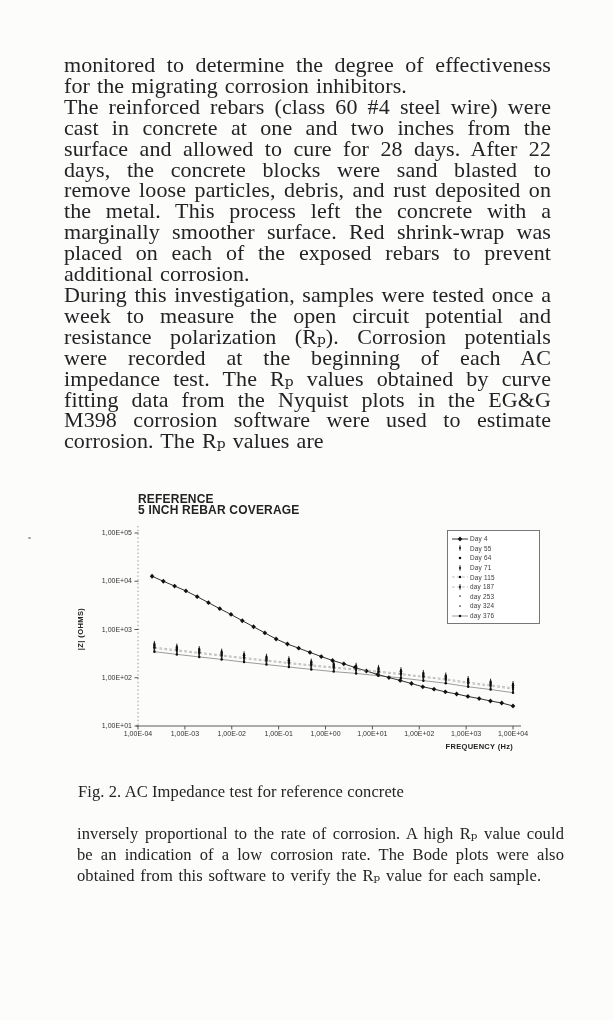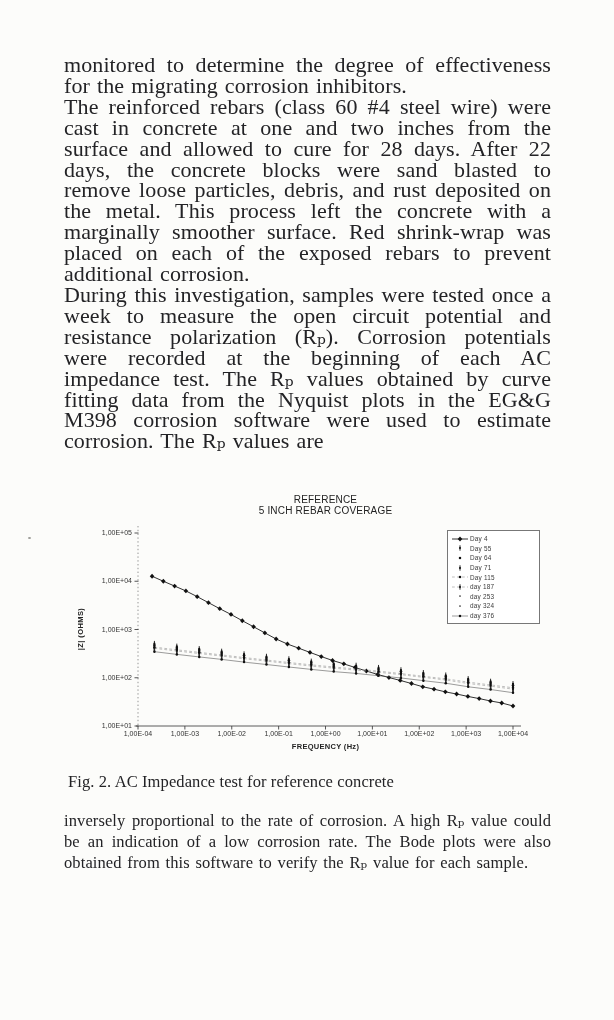--- a/index.html
+++ b/index.html
@@ -10,39 +10,39 @@
     color:#232326;
     overflow:hidden;
   }
   .page{position:absolute;inset:0;}
   .text-block{position:absolute;left:64px;top:55px;width:487px;}
   .text-block p{
     margin:0;font-size:22px;line-height:20.9px;
     text-align:justify;letter-spacing:.1px;word-spacing:1.5px;
   }
   .caption{
-    position:absolute;left:64px;top:768px;width:487px;margin:4px;
+    position:absolute;left:64px;top:768px;width:487px;margin:14px;
     font-size:16.5px;letter-spacing:.1px;
   }
   .closing{
-    position:absolute;left:64px;top:811px;width:487px;margin:0;
+    position:absolute;left:64px;top:811px;width:487px;margin:13px;
     font-size:16.5px;line-height:20.9px;text-align:justify;
     letter-spacing:.1px;word-spacing:1.5px;
   }
   
   .figure{
     position:absolute;left:66px;top:492px;width:484px;height:274px;
     font-family:"Liberation Sans","DejaVu Sans",sans-serif;color:#222;
   }
   .chart-title{
-    position:absolute;left:72px;top:2px;width:375px;text-align:center;
-    font-size:10px;font-weight:normal;line-height:11px;letter-spacing:.2px;
+    position:absolute;left:72px;top:2px;width:375px;
+    font-size:12px;font-weight:bold;line-height:11px;letter-spacing:.2px;
   }
   .xlabel{
-    position:absolute;left:72px;top:250px;width:375px;text-align:center;
+    position:absolute;left:72px;top:250px;width:375px;text-align:right;
     font-size:7.5px;font-weight:bold;letter-spacing:.3px;
   }
   .ylabel{
     position:absolute;left:14px;top:137px;
     transform:translate(-50%,-50%) rotate(-90deg);
     font-size:7.5px;font-weight:bold;letter-spacing:.4px;white-space:nowrap;
   }
   .ytick{
     position:absolute;left:4px;width:62px;text-align:right;
     font-size:7px;color:#333;

